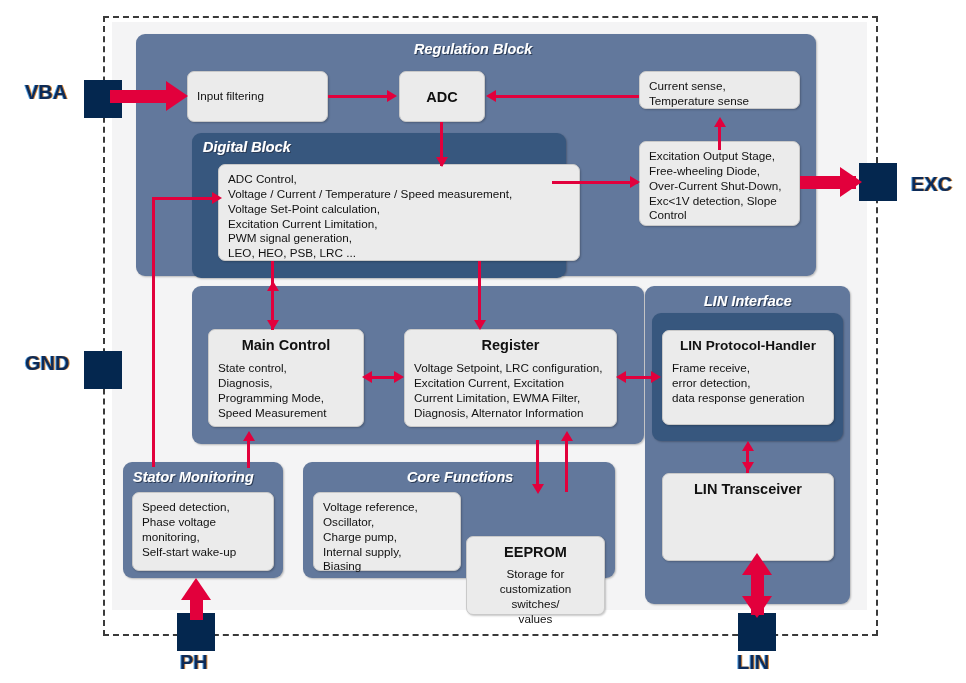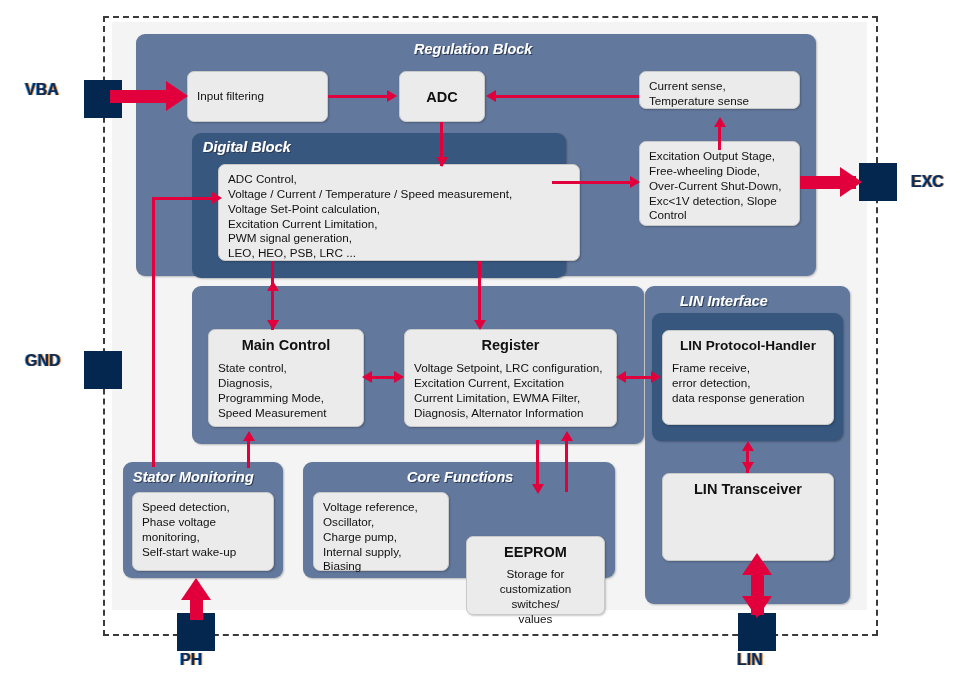--- a/index.html
+++ b/index.html
@@ -27,21 +27,21 @@
        border-radius:7px;box-sizing:border-box;
        box-shadow:1px 1px 2px rgba(0,0,0,.22);}
   .box .hd{display:block;text-align:center;font-weight:bold;font-size:14.5px;
            color:#111;}
   .box .bd{display:block;font-size:11.7px;color:#111;line-height:1.27;}
   .box .bd.ctr{text-align:center;}
   .box.pad{padding:7px 9px;}
 
   
   .pin{position:absolute;background:#04274f;}
-  .pinlbl{position:absolute;color:#0d2a56;font-weight:bold;font-size:16px;
+  .pinlbl{position:absolute;color:#0d2a56;font-weight:bold;font-size:20px;
           white-space:nowrap;text-shadow:1px 0 0 #d98a3a, -1px 0 0 #5fa8e8;}
 
   
   .ln{position:absolute;background:#e2003c;}
   .ln.h{height:3px;}
   .ln.v{width:3px;}
   .ln.thick-h{height:13px;}
   .ln.thick-v{width:13px;}
 
   .ar{position:absolute;width:0;height:0;}
@@ -111,21 +111,21 @@
 
   <div class="box pad" style="left:404px;top:329px;width:213px;height:98px;">
     <span class="hd">Register</span>
     <span class="bd" style="white-space:pre-line;margin-top:8px;">Voltage Setpoint, LRC configuration,
 Excitation Current, Excitation
 Current Limitation, EWMA Filter,
 Diagnosis, Alternator Information</span>
   </div>
 
   <div class="grp" style="left:645px;top:286px;width:205px;height:318px;"></div>
-  <div class="grp-title" style="left:680px;top:293px;">LIN Interface</div>
+  <div class="grp-title" style="left:704px;top:293px;">LIN Interface</div>
 
   <div class="grp dark" style="left:652px;top:313px;width:191px;height:128px;"></div>
 
   <div class="box pad" style="left:662px;top:330px;width:172px;height:95px;">
     <span class="hd" style="font-size:13.6px;">LIN Protocol-Handler</span>
     <span class="bd" style="white-space:pre-line;margin-top:8px;">Frame receive,
 error detection,
 data response generation</span>
   </div>
 
@@ -139,21 +139,21 @@
   <div class="box pad" style="left:132px;top:492px;width:142px;height:79px;">
     <span class="bd" style="white-space:pre-line;">Speed detection,
 Phase voltage
 monitoring,
 Self-start wake-up</span>
   </div>
 
   <div class="grp" style="left:303px;top:462px;width:312px;height:116px;"></div>
   <div class="grp-title" style="left:407px;top:469px;">Core Functions</div>
 
-  <div class="box pad" style="left:313px;top:492px;width:136px;height:79px;">
+  <div class="box pad" style="left:313px;top:492px;width:148px;height:79px;">
     <span class="bd" style="white-space:pre-line;">Voltage reference,
 Oscillator,
 Charge pump,
 Internal supply,
 Biasing</span>
   </div>
 
   <div class="box pad" style="left:466px;top:492px;width:139px;height:79px;margin-top:44px;">
     <span class="hd">EEPROM</span>
     <span class="bd ctr" style="white-space:pre-line;margin-top:7px;">Storage for

